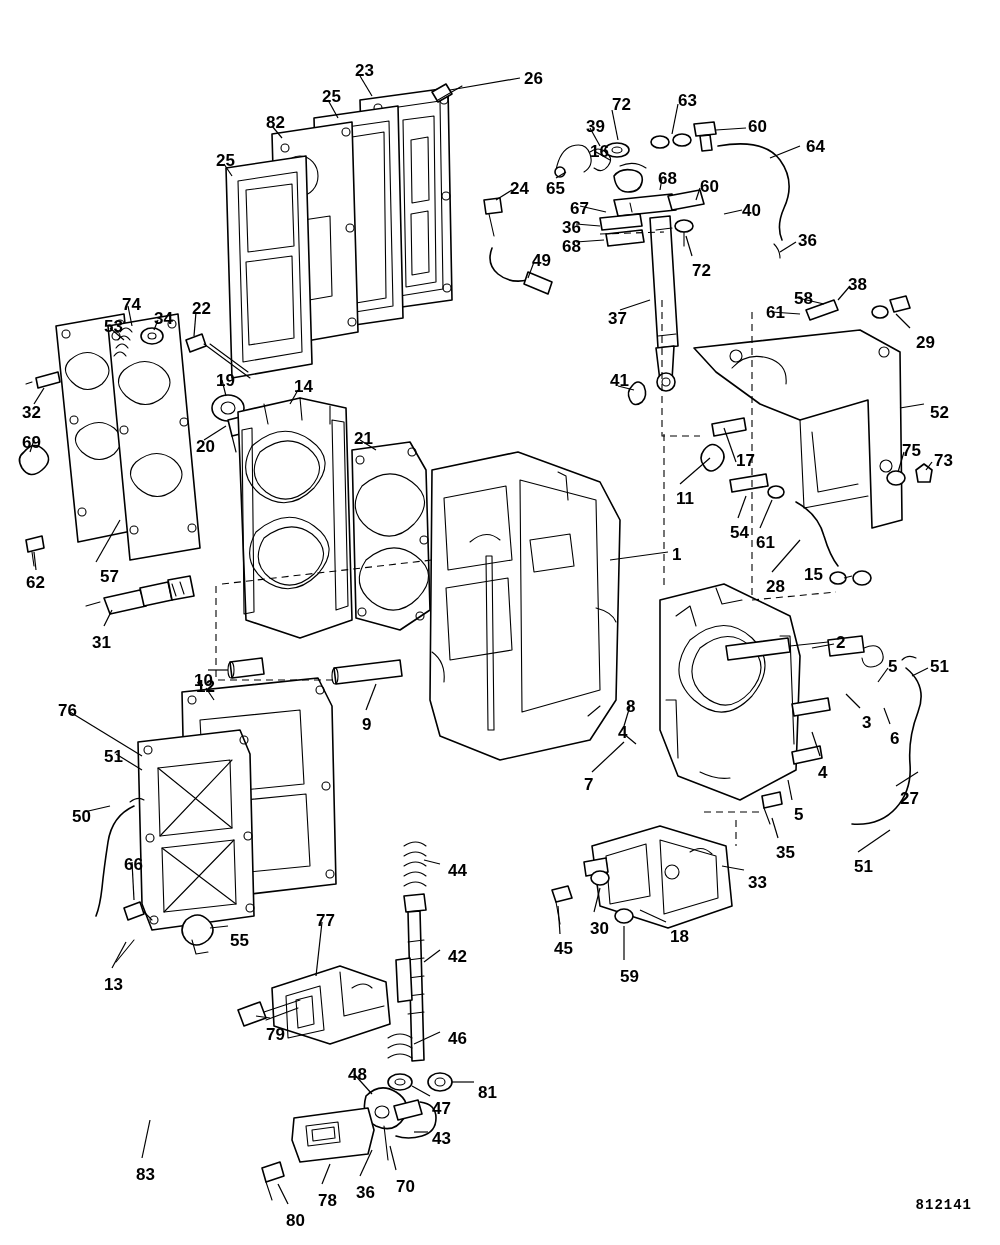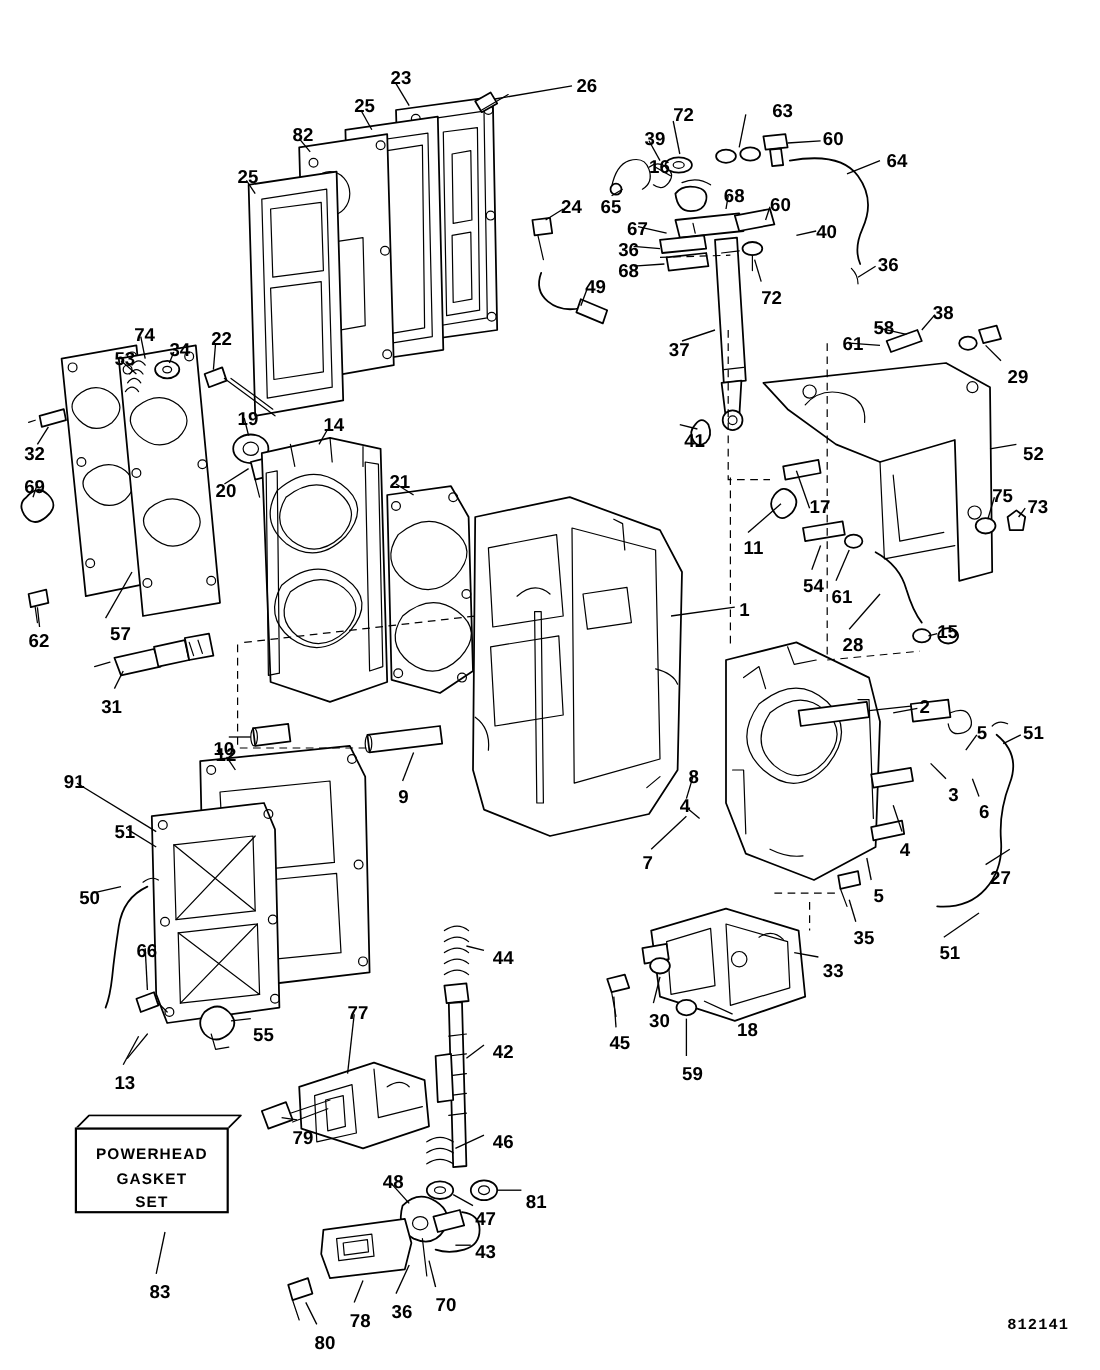--- a/index.html
+++ b/index.html
@@ -489,72 +489,61 @@
       <path d="M270 1018 L256 1016"></path>
       <path d="M744 870 L722 866"></path>
       <path d="M594 912 L600 888"></path>
       <path d="M560 934 L558 906"></path>
       <path d="M666 922 L640 910"></path>
       <path d="M624 960 L624 926"></path>
       <path d="M142 1158 L150 1120"></path>
     </g>
   </svg>
 
-  <div class="gasket-box">
-    <svg class="top" viewBox="0 0 152 14">
-      <path class="stf" d="M1 13 L13 1 L151 1 L139 13 Z"></path>
-    </svg>
-    <div class="front"></div>
-    <div class="gasket-label">
-      <div>POWERHEAD</div>
-      <div>GASKET</div>
-      <div>SET</div>
-    </div>
-  </div>
 
   <div class="drawing-id">812141</div>
 
   <div id="callout-layer">
       <div class="callout" style="left: 524px; top: 70px; text-align: center;">26</div>
       <div class="callout" style="left: 355px; top: 62px;">23</div>
       <div class="callout" style="left: 322px; top: 88px;">25</div>
       <div class="callout" style="left: 266px; top: 114px;">82</div>
       <div class="callout" style="left: 216px; top: 152px;">25</div>
       <div class="callout" style="left: 612px; top: 96px;">72</div>
-      <div class="callout" style="left: 678px; top: 92px; margin-left: 24px;">63</div>
+      <div class="callout" style="left: 678px; top: 92px;">63</div>
       <div class="callout" style="left: 748px; top: 118px;">60</div>
       <div class="callout" style="left: 806px; top: 138px;">64</div>
       <div class="callout" style="left: 586px; top: 118px;">39</div>
       <div class="callout" style="left: 590px; top: 143px;">16</div>
       <div class="callout" style="left: 546px; top: 180px;">65</div>
       <div class="callout" style="left: 658px; top: 170px;">68</div>
       <div class="callout" style="left: 700px; top: 178px;">60</div>
       <div class="callout" style="left: 742px; top: 202px;">40</div>
       <div class="callout" style="left: 798px; top: 232px;">36</div>
       <div class="callout" style="left: 570px; top: 200px;">67</div>
       <div class="callout" style="left: 562px; top: 219px;">36</div>
       <div class="callout" style="left: 562px; top: 238px;">68</div>
       <div class="callout" style="left: 692px; top: 262px;">72</div>
       <div class="callout" style="left: 510px; top: 180px;">24</div>
       <div class="callout" style="left: 532px; top: 252px;">49</div>
       <div class="callout" style="left: 608px; top: 310px;">37</div>
-      <div class="callout" style="left: 610px; top: 392px; margin-left: 12px;">41</div>
+      <div class="callout" style="left: 610px; top: 372px;">41</div>
       <div class="callout" style="left: 848px; top: 276px;">38</div>
       <div class="callout" style="left: 794px; top: 290px;">58</div>
       <div class="callout" style="left: 766px; top: 304px;">61</div>
       <div class="callout" style="left: 916px; top: 334px;">29</div>
       <div class="callout" style="left: 930px; top: 404px;">52</div>
       <div class="callout" style="left: 902px; top: 442px;">75</div>
       <div class="callout" style="left: 934px; top: 452px;">73</div>
       <div class="callout" style="left: 736px; top: 452px;">17</div>
       <div class="callout" style="left: 676px; top: 490px;">11</div>
       <div class="callout" style="left: 730px; top: 524px;">54</div>
       <div class="callout" style="left: 756px; top: 534px;">61</div>
       <div class="callout" style="left: 766px; top: 578px;">28</div>
-      <div class="callout" style="left: 852px; top: 566px;">15</div>
+      <div class="callout" style="left: 804px; top: 566px;">15</div>
       <div class="callout" style="left: 122px; top: 296px;">74</div>
       <div class="callout" style="left: 154px; top: 310px;">34</div>
       <div class="callout" style="left: 104px; top: 318px;">53</div>
       <div class="callout" style="left: 192px; top: 300px;">22</div>
       <div class="callout" style="left: 216px; top: 372px;">19</div>
       <div class="callout" style="left: 294px; top: 378px;">14</div>
       <div class="callout" style="left: 22px; top: 404px;">32</div>
       <div class="callout" style="left: 22px; top: 434px;">69</div>
       <div class="callout" style="left: 196px; top: 438px;">20</div>
       <div class="callout" style="left: 354px; top: 430px;">21</div>
@@ -571,21 +560,21 @@
       <div class="callout" style="left: 818px; top: 764px;">4</div>
       <div class="callout" style="left: 626px; top: 698px;">8</div>
       <div class="callout" style="left: 618px; top: 724px;">4</div>
       <div class="callout" style="left: 584px; top: 776px;">7</div>
       <div class="callout" style="left: 794px; top: 806px;">5</div>
       <div class="callout" style="left: 776px; top: 844px;">35</div>
       <div class="callout" style="left: 854px; top: 858px;">51</div>
       <div class="callout" style="left: 194px; top: 672px;">10</div>
       <div class="callout" style="left: 362px; top: 716px;">9</div>
       <div class="callout" style="left: 196px; top: 678px;">12</div>
-      <div class="callout" style="left: 58px; top: 702px;">91</div>
+      <div class="callout" style="left: 58px; top: 702px;">76</div>
       <div class="callout" style="left: 104px; top: 748px;">51</div>
       <div class="callout" style="left: 72px; top: 808px;">50</div>
       <div class="callout" style="left: 124px; top: 856px;">66</div>
       <div class="callout" style="left: 230px; top: 932px;">55</div>
       <div class="callout" style="left: 104px; top: 976px;">13</div>
       <div class="callout" style="left: 448px; top: 862px;">44</div>
       <div class="callout" style="left: 448px; top: 948px;">42</div>
       <div class="callout" style="left: 448px; top: 1030px;">46</div>
       <div class="callout" style="left: 478px; top: 1084px;">81</div>
       <div class="callout" style="left: 432px; top: 1100px;">47</div>

